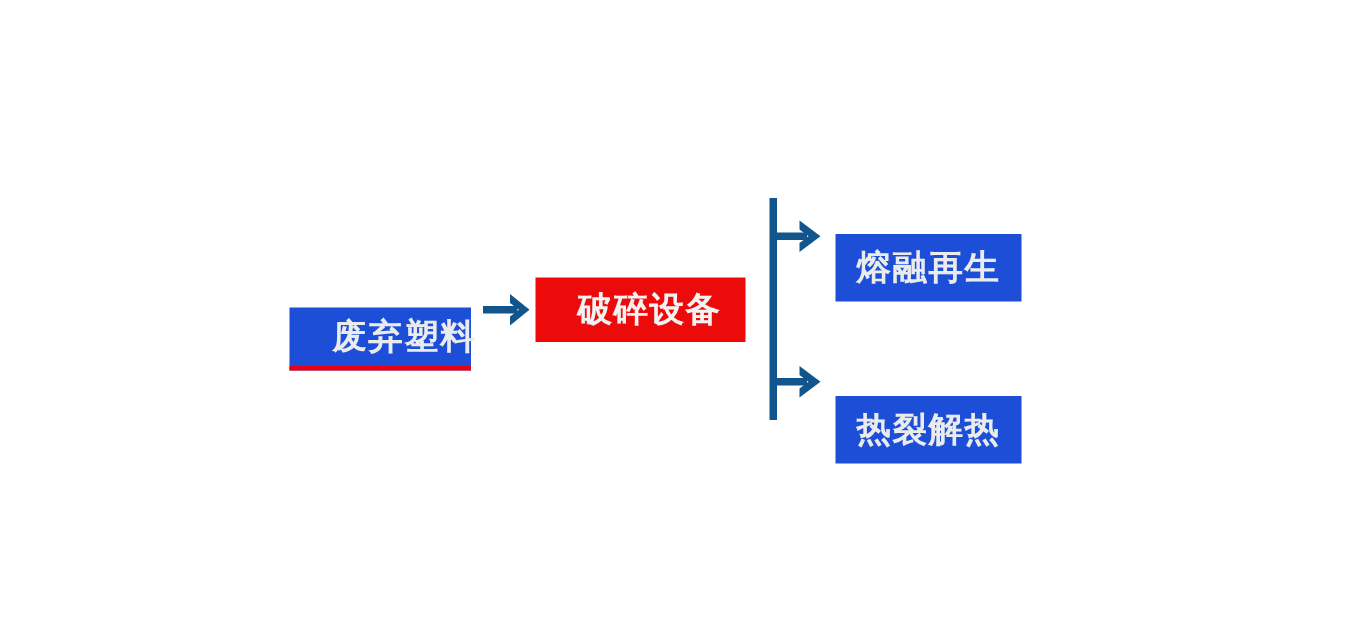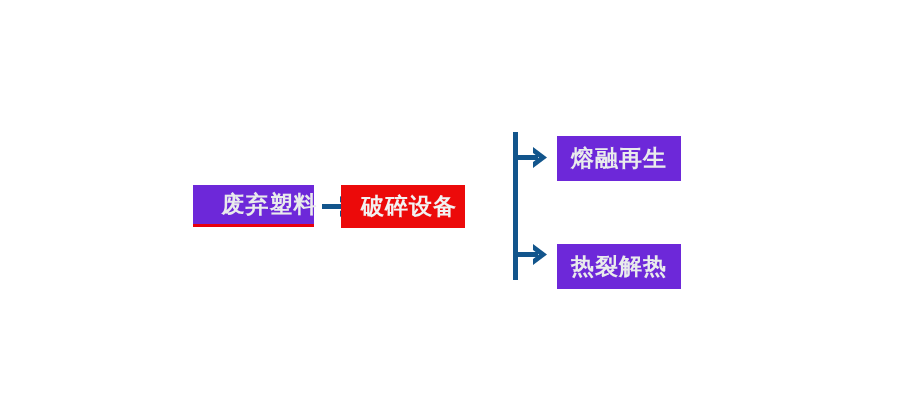--- a/index.html
+++ b/index.html
@@ -27,40 +27,41 @@
     box-sizing: border-box;
     font-size: 23px;
     font-weight: 700;
     letter-spacing: 1px;
     line-height: 1;
     white-space: nowrap;
     user-select: none;
   }
 
   .node-blue {
-    background: #6d28d9;
+    background: #1d4ed8;
     color: #e9ebec;
+    margin-top: 20px;
   }
   .node-blue-underline {
     border-bottom: 3px solid #e8000d;
     padding-left: 32px;
   }
   .node-red {
     background: #ec0a0a;
     color: #f2f2f2;
   }
 
   
   #node-source {
     left: 193px;  top: 185px;
     width: 121px; height: 42px;
   }
   #node-process {
-    left: 341px;  top: 185px;
-    width: 124px; height: 43px; padding-left: 12px;
+    left: 357px;  top: 185px;
+    width: 140px; height: 43px; padding-left: 12px;
   }
   #node-out-1 {
     left: 557px;  top: 136px;
     width: 124px; height: 45px;
   }
   #node-out-2 {
     left: 557px;  top: 244px;
     width: 124px; height: 45px;
   }
 

